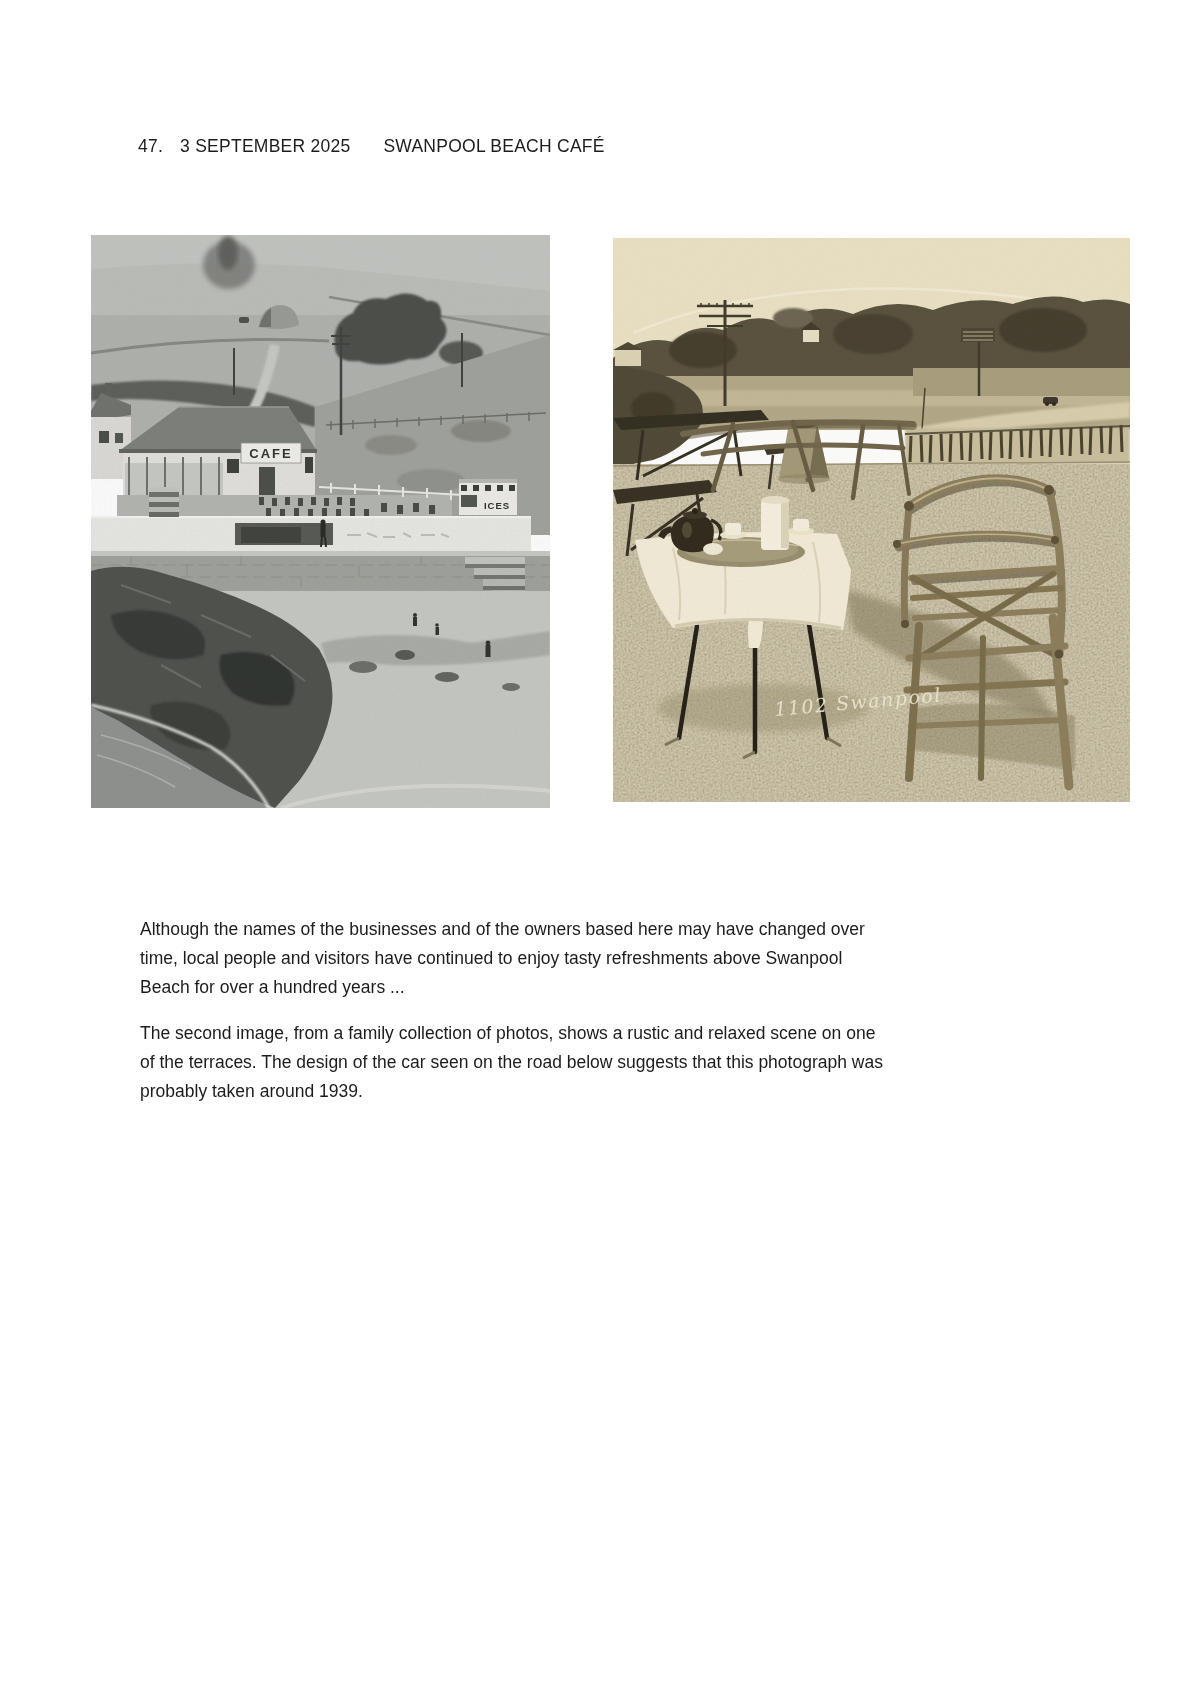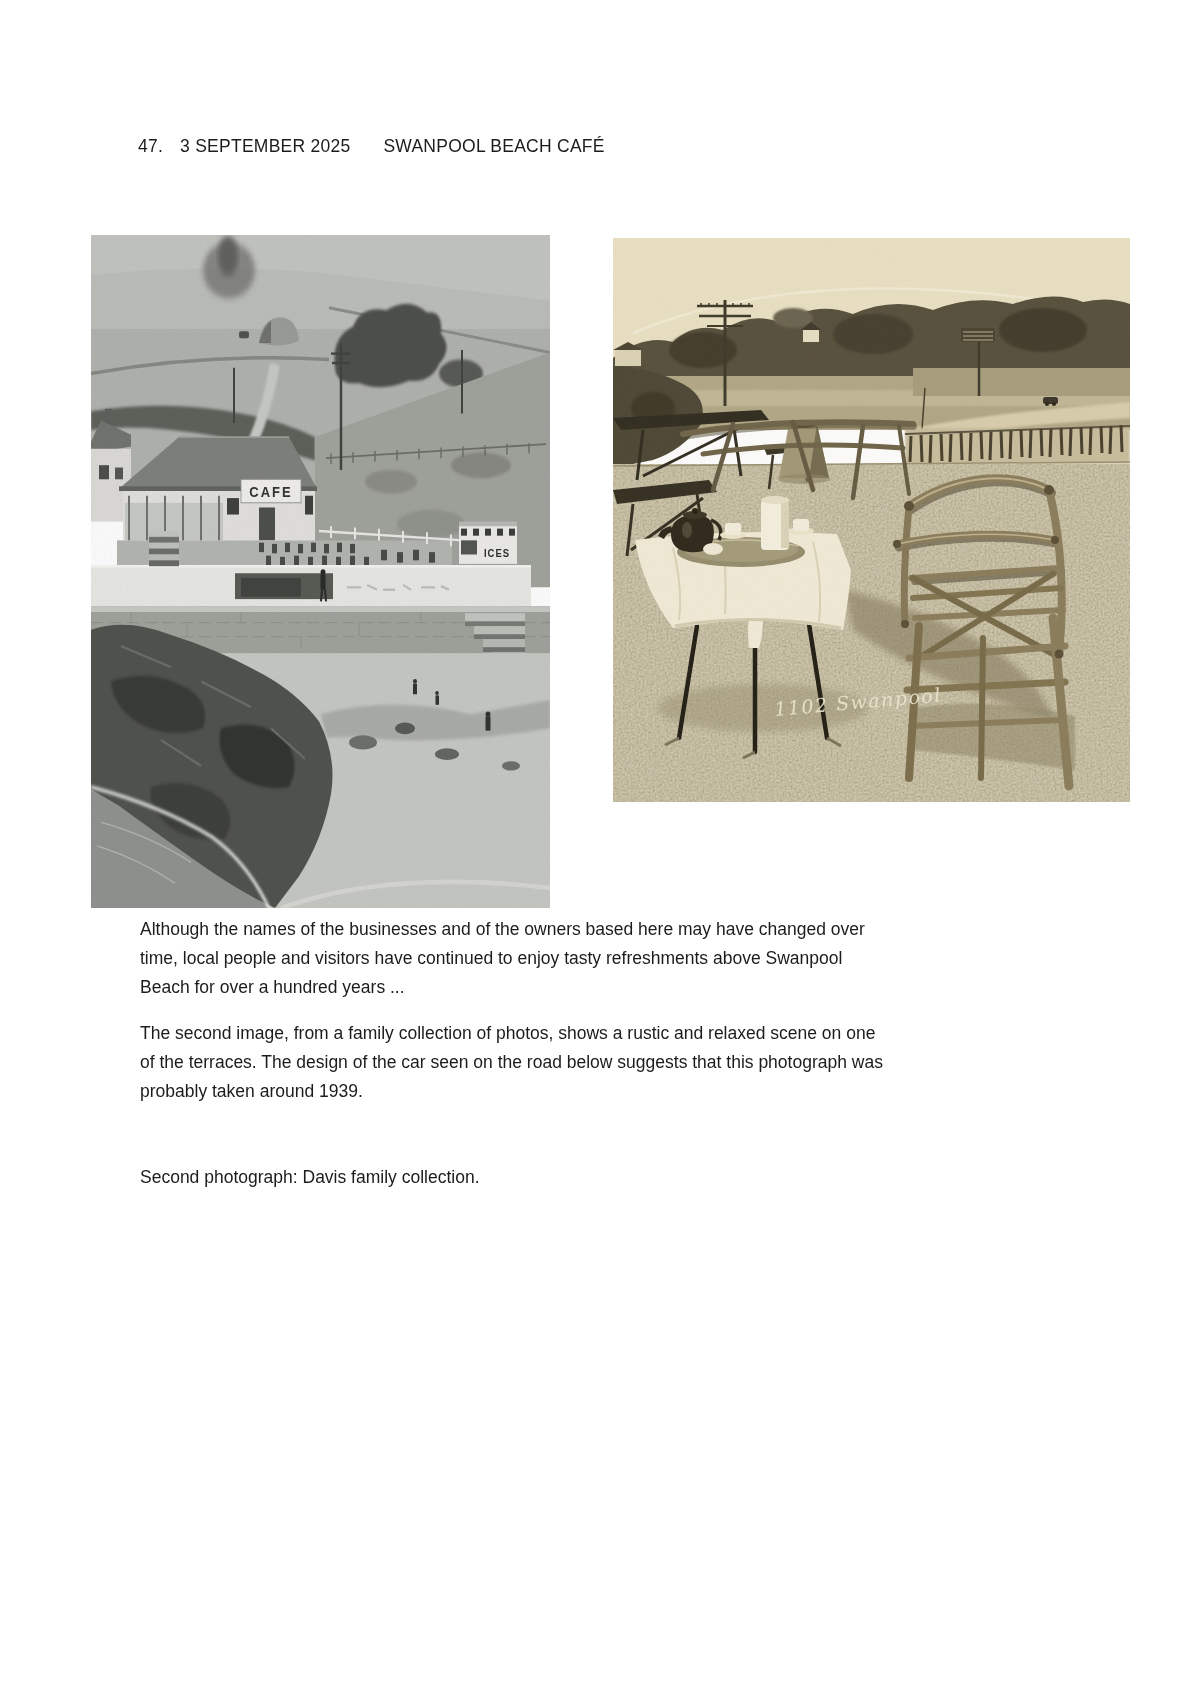--- a/index.html
+++ b/index.html
@@ -11,21 +11,21 @@
   }
   .page{position:absolute;inset:0;background:#fff;overflow:hidden}
   .header{
     position:absolute;left:138px;top:136px;
     font-size:17.5px;line-height:20px;letter-spacing:.25px;white-space:nowrap;
   }
   .header .num{display:inline-block;margin-right:17px}
   .header .date{display:inline-block;margin-right:33px}
   figure.photo{position:absolute;line-height:0}
   figure.photo svg{display:block;width:100%;height:100%}
-  #photo-left{left:91px;top:235px;width:459px;height:673px}
+  #photo-left{left:91px;top:235px;width:459px;height:573px}
   #photo-right{left:613px;top:238px;width:517px;height:564px}
   .bodytext{
     position:absolute;left:135px;top:915px;width:872px;
     font-size:17.5px;line-height:29px;
   }
   .bodytext p{white-space:pre-line;margin:0 0 17px 5px}
   .bodytext p.credit{margin-top:57px;margin-bottom:0;white-space:nowrap}
 </style>
 </head>
 <body>
@@ -424,16 +424,15 @@
     </svg>
   </figure>
 
   <div class="bodytext">
     <p>Although the names of the businesses and of the owners based here may have changed over
 time, local people and visitors have continued to enjoy tasty refreshments above Swanpool
 Beach for over a hundred years ...</p>
     <p>The second image, from a family collection of photos, shows a rustic and relaxed scene on one
 of the terraces. The design of the car seen on the road below suggests that this photograph was
 probably taken around 1939.</p>
-    <p class="credit">Second photograph: Davis family collection.</p>
   </div>
 
 </div>
 
 </body></html>

